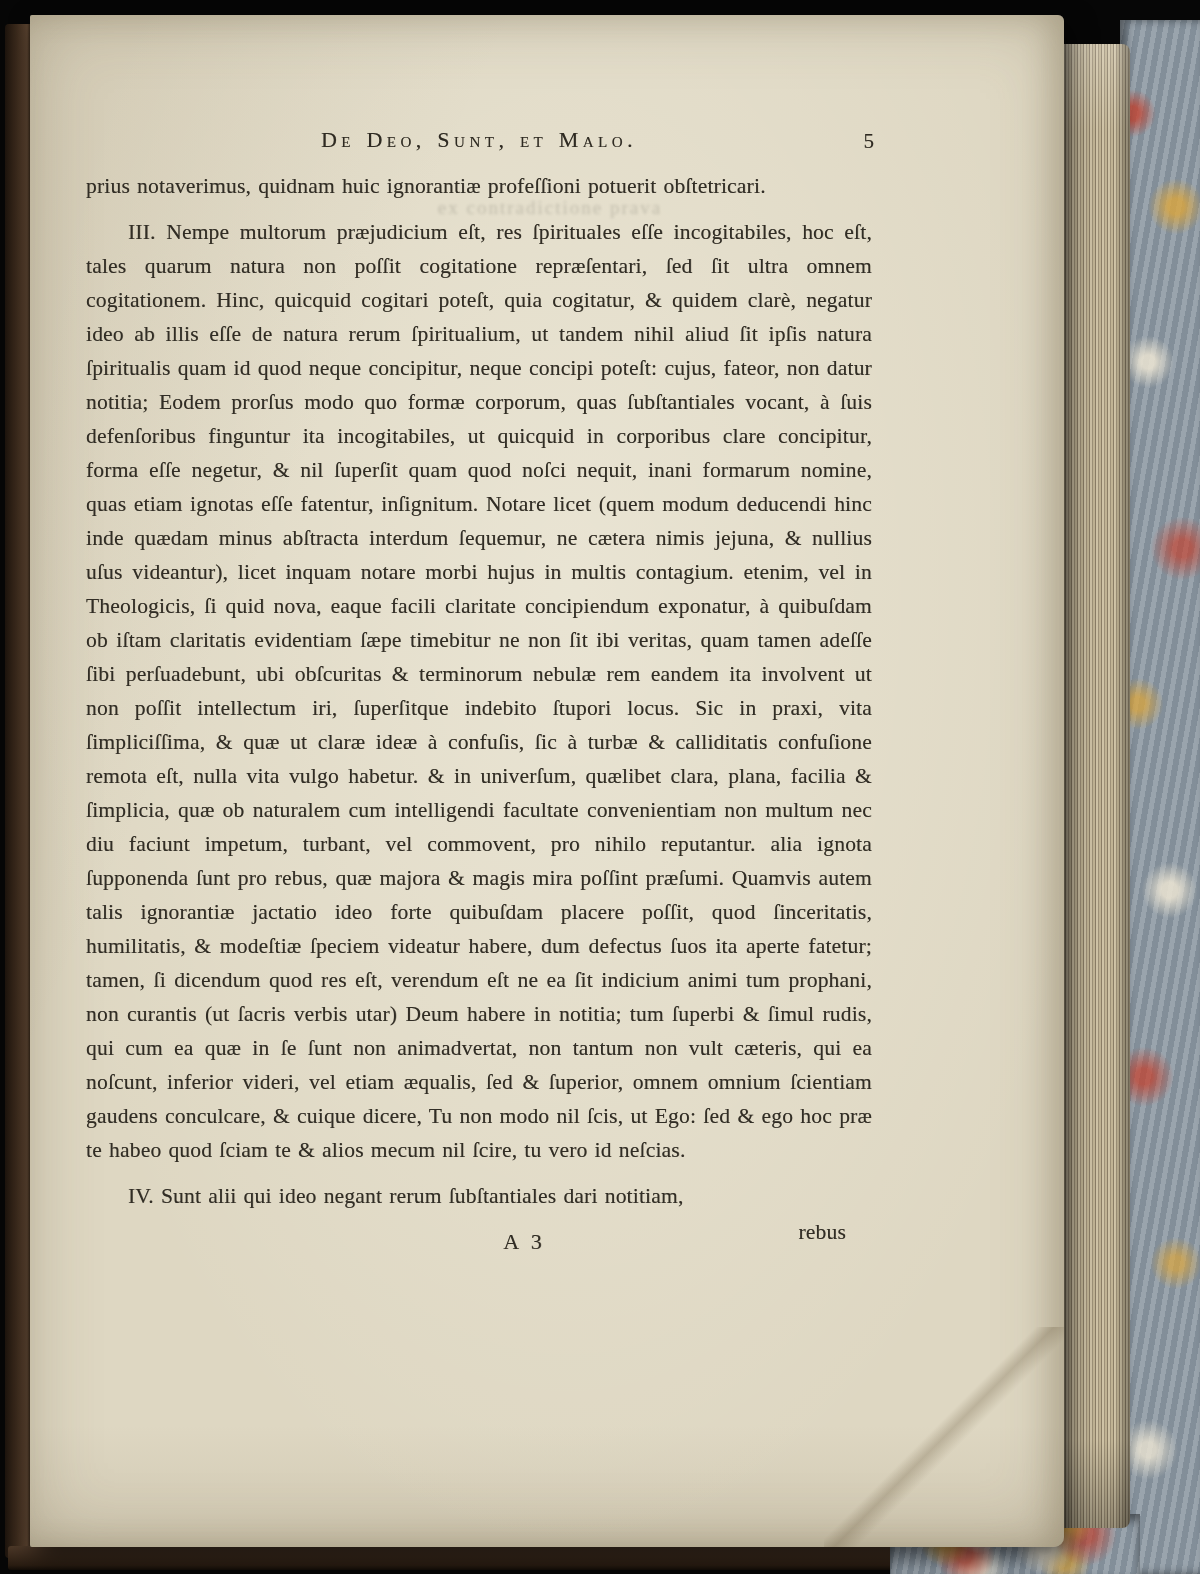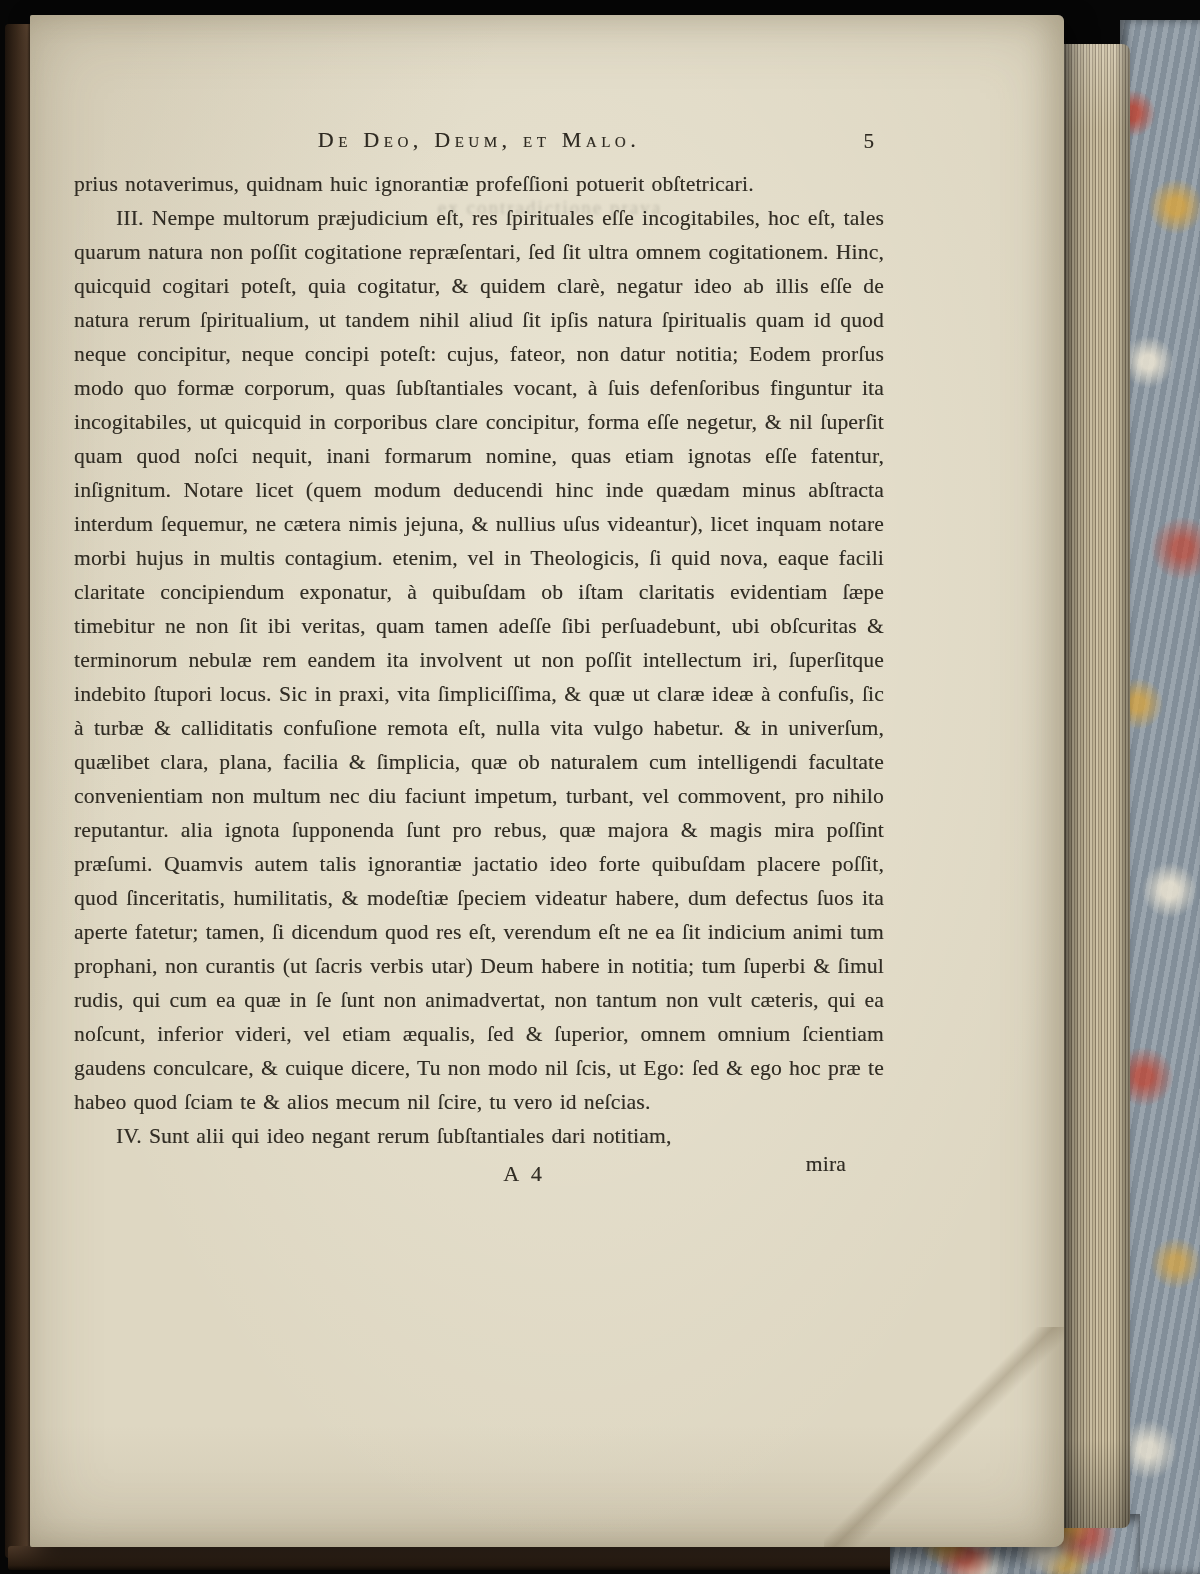--- a/index.html
+++ b/index.html
@@ -91,21 +91,21 @@
     font-size: 22px;
     letter-spacing: 4.5px;
     margin-bottom: 10px;
     color: #2e2a22;
   }
   .pagenum {
     position: absolute; right: 10px; top: 1px;
     font-variant: normal; letter-spacing: 0; font-size: 21px;
   }
 
-  .para { margin: 0; text-indent: 42px; }
+  .para { margin: 12px; text-indent: 42px; }
   .para.first { text-indent: 0; }
 
   .footer { position: relative; margin-top: 4px; height: 44px; }
   .signature {
     display: block; text-align: center; letter-spacing: 3px; font-size: 22px;
     padding-left: 90px;
   }
   .catchword { position: absolute; right: 38px; top: -10px; }
 
   .show-through {
@@ -136,33 +136,33 @@
 
   <div class="page-stack"></div>
 
   <div class="page">
 
     <div class="show-through">ex contradictione prava</div>
 
     <div class="content">
 
       <div class="header">
-        <span class="title">De Deo, Deum, et Malo.</span>
+        <span class="title">De Deo, Sunt, et Malo.</span>
         <span class="pagenum">5</span>
       </div>
 
       <p class="para first">prius notaverimus, quidnam huic ignorantiæ profeſſioni potuerit obſtetricari.</p>
 
       <p class="para">III. Nempe multorum præjudicium eſt, res ſpirituales eſſe incogitabiles, hoc eſt, tales quarum natura non poſſit cogitatione repræſentari, ſed ſit ultra omnem cogitationem. Hinc, quicquid cogitari poteſt, quia cogitatur, &amp; quidem clarè, negatur ideo ab illis eſſe de natura rerum ſpiritualium, ut tandem nihil aliud ſit ipſis natura ſpiritualis quam id quod neque concipitur, neque concipi poteſt: cujus, fateor, non datur notitia; Eodem prorſus modo quo formæ corporum, quas ſubſtantiales vocant, à ſuis defenſoribus finguntur ita incogitabiles, ut quicquid in corporibus clare concipitur, forma eſſe negetur, &amp; nil ſuperſit quam quod noſci nequit, inani formarum nomine, quas etiam ignotas eſſe fatentur, inſignitum. Notare licet (quem modum deducendi hinc inde quædam minus abſtracta interdum ſequemur, ne cætera nimis jejuna, &amp; nullius uſus videantur), licet inquam notare morbi hujus in multis contagium. etenim, vel in Theologicis, ſi quid nova, eaque facili claritate concipiendum exponatur, à quibuſdam ob iſtam claritatis evidentiam ſæpe timebitur ne non ſit ibi veritas, quam tamen adeſſe ſibi perſuadebunt, ubi obſcuritas &amp; terminorum nebulæ rem eandem ita involvent ut non poſſit intellectum iri, ſuperſitque indebito ſtupori locus. Sic in praxi, vita ſimpliciſſima, &amp; quæ ut claræ ideæ à confuſis, ſic à turbæ &amp; calliditatis confuſione remota eſt, nulla vita vulgo habetur. &amp; in univerſum, quælibet clara, plana, facilia &amp; ſimplicia, quæ ob naturalem cum intelligendi facultate convenientiam non multum nec diu faciunt impetum, turbant, vel commovent, pro nihilo reputantur. alia ignota ſupponenda ſunt pro rebus, quæ majora &amp; magis mira poſſint præſumi. Quamvis autem talis ignorantiæ jactatio ideo forte quibuſdam placere poſſit, quod ſinceritatis, humilitatis, &amp; modeſtiæ ſpeciem videatur habere, dum defectus ſuos ita aperte fatetur; tamen, ſi dicendum quod res eſt, verendum eſt ne ea ſit indicium animi tum prophani, non curantis (ut ſacris verbis utar) Deum habere in notitia; tum ſuperbi &amp; ſimul rudis, qui cum ea quæ in ſe ſunt non animadvertat, non tantum non vult cæteris, qui ea noſcunt, inferior videri, vel etiam æqualis, ſed &amp; ſuperior, omnem omnium ſcientiam gaudens conculcare, &amp; cuique dicere, Tu non modo nil ſcis, ut Ego: ſed &amp; ego hoc præ te habeo quod ſciam te &amp; alios mecum nil ſcire, tu vero id neſcias.</p>
 
       <p class="para">IV. Sunt alii qui ideo negant rerum ſubſtantiales dari notitiam,</p>
 
       <div class="footer">
-        <span class="signature">A 4</span>
-        <span class="catchword">mira</span>
+        <span class="signature">A 3</span>
+        <span class="catchword">rebus</span>
       </div>
 
     </div>
 
     <div class="crease"></div>
   </div>
 
 </div>
 
 </body></html>

